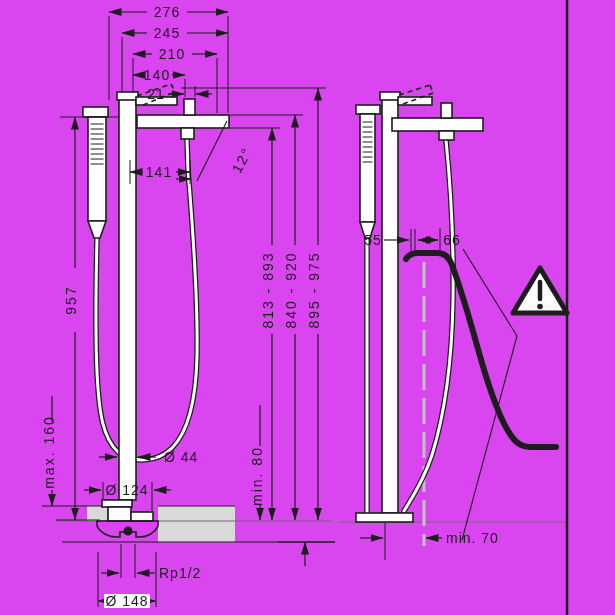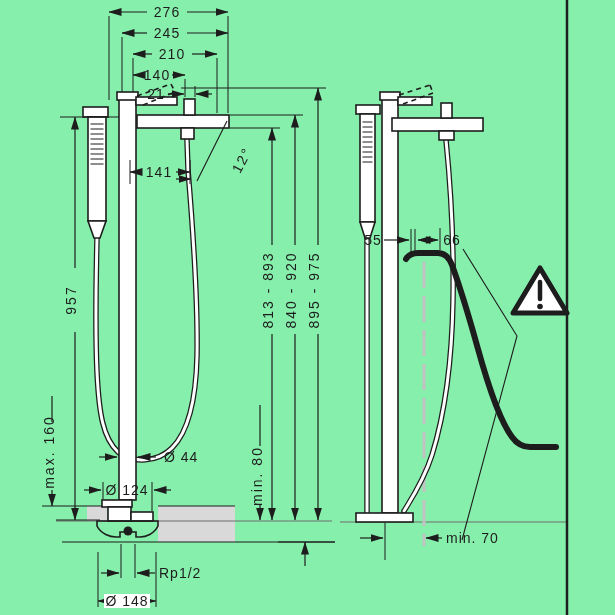--- a/index.html
+++ b/index.html
@@ -1,16 +1,16 @@
 <!DOCTYPE html>
 <html><head>
 <meta charset="utf-8">
 <style>
   html,body{margin:0;padding:0;background:#ffffff;}
-  .stage{position:relative;width:615px;height:615px;background:#86efac;overflow:hidden;
+  .stage{position:relative;width:615px;height:615px;background:#d946ef;overflow:hidden;
          font-family:"Liberation Sans","DejaVu Sans",sans-serif;}
   svg{display:block}
   .fig{stroke:#1d1d1d;stroke-width:1.6;fill:#ffffff;}
   .figline{stroke:#1d1d1d;stroke-width:1.6;fill:none;}
   .thin{stroke:#1d1d1d;stroke-width:1.1;fill:none;}
   .dim{stroke:#1d1d1d;stroke-width:1.2;fill:none;}
   .ext{stroke:#1d1d1d;stroke-width:1;fill:none;}
   .floorline{stroke:#6f6f6f;stroke-width:1.2;fill:none;}
   .grayfill{fill:#d9d9d9;stroke:none;}
   .hoseO{stroke:#1d1d1d;stroke-width:5.5;fill:none;stroke-linecap:round;}

